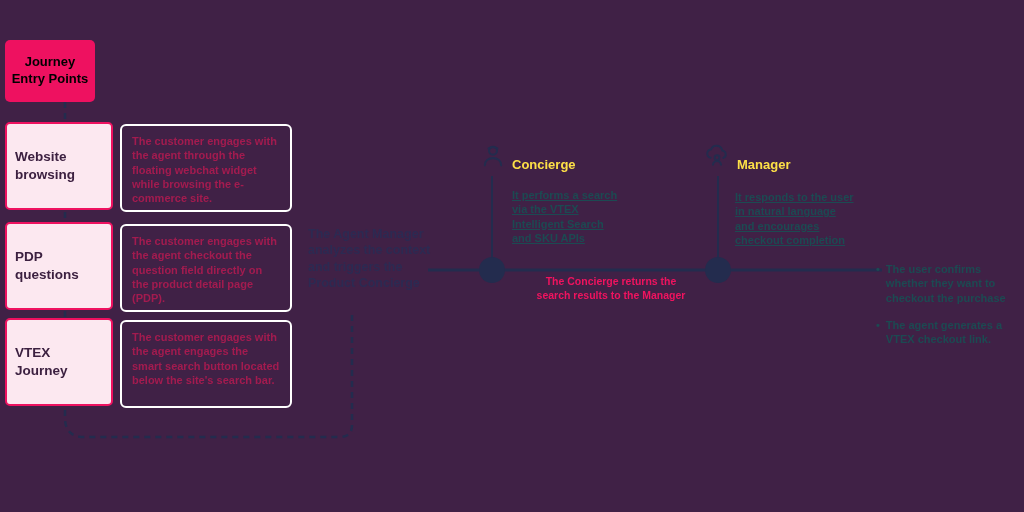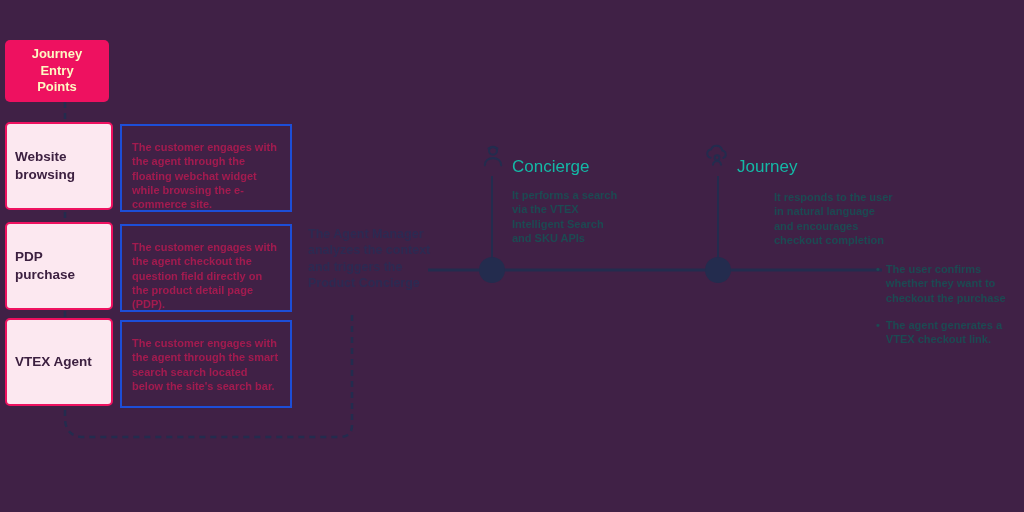--- a/index.html
+++ b/index.html
@@ -8,53 +8,53 @@
     background:#402146;
   }
   .canvas{
     position:relative;
     width:1024px;height:512px;
     background:#402146;
     overflow:hidden;
   }
   .lines{position:absolute;left:0;top:0;width:1024px;height:512px;}
   .entry-header{
-    position:absolute;left:5px;top:40px;width:104px;height:62px;
-    background:#ee1160;color:#fef9c3;
+    position:absolute;left:5px;top:40px;width:90px;height:62px;
+    background:#ee1160;color:#000000;
     border-radius:5px;
     display:flex;align-items:center;justify-content:center;text-align:center;
     font-weight:bold;font-size:13px;line-height:1.3;
-    padding:0 14px;box-sizing:border-box;
+    padding:0 6px;box-sizing:border-box;
   }
   .entry-box{
     position:absolute;left:5px;width:108px;height:88px;
     background:#fce8f0;border:2px solid #ee1160;border-radius:5px;
     display:flex;align-items:center;
     padding:0 8px;box-sizing:border-box;
     color:#3c2040;font-weight:bold;font-size:13.5px;line-height:1.3;
   }
   .desc-box{
     position:absolute;left:120px;width:172px;height:88px;
-    border:2px solid #1d4ed8;border-radius:0;
-    padding:14px 10px;box-sizing:border-box;
+    border:2px solid #ffffff;border-radius:6px;
+    padding:8px 10px;box-sizing:border-box;
     color:#a31b4f;font-weight:bold;font-size:11px;line-height:1.3;
   }
   .mid-note{
     position:absolute;left:308px;top:226px;width:124px;
     color:#2c2a52;font-weight:bold;font-size:12.5px;line-height:1.3;
   }
   .node-icon{position:absolute;width:28px;height:28px;}
   .node-icon svg{width:100%;height:100%;}
   .node-label{
     position:absolute;
-    color:#14b8a6;font-weight:normal;font-size:17px;
+    color:#fde047;font-weight:bold;font-size:13px;
   }
   .node-desc{
     position:absolute;
-    color:#1c4a52;font-weight:bold;font-size:11px;line-height:1.3;
+    color:#1c4a52;font-weight:bold;font-size:11px;line-height:1.3;text-decoration:underline;
   }
   .annotation{
     position:absolute;left:533px;top:274px;width:156px;
     color:#f0135f;font-weight:bold;font-size:10.5px;line-height:1.35;
     text-align:center;
   }
   .bullet-row{
     position:absolute;left:876px;width:142px;
     display:flex;gap:6px;
     color:#1c4a52;font-weight:bold;font-size:11px;line-height:1.3;
@@ -78,52 +78,53 @@
     <circle cx="492" cy="270" r="13" fill="#232c4e"></circle>
     <circle cx="718" cy="270" r="13" fill="#232c4e"></circle>
   </svg>
 
   <div class="entry-header">Journey Entry Points</div>
 
   <div class="entry-box" style="top:122px">
     <span>Website browsing</span>
   </div>
   <div class="entry-box" style="top:222px">
-    <span>PDP purchase</span>
+    <span>PDP questions</span>
   </div>
   <div class="entry-box" style="top:318px">
-    <span>VTEX Agent</span>
+    <span>VTEX Journey</span>
   </div>
 
   <div class="desc-box" style="top:124px">The customer engages with the agent through the floating webchat widget while browsing the e-commerce site.</div>
   <div class="desc-box" style="top:224px">The customer engages with the agent checkout the question field directly on the product detail page (PDP).</div>
-  <div class="desc-box" style="top:320px">The customer engages with the agent through the smart search search located below the site's search bar.</div>
+  <div class="desc-box" style="top:320px">The customer engages with the agent engages the smart search button located below the site's search bar.</div>
 
   <div class="mid-note">The Agent Manager analyzes the context and triggers the Product Concierge</div>
 
   <div class="node-icon" style="left:479px;top:142px">
     <svg viewBox="0 0 24 24" fill="none" stroke="#232c4e" stroke-width="1.8" stroke-linecap="round" stroke-linejoin="round">
       <circle cx="12" cy="7.5" r="3.4"></circle>
       <path d="M8.2 5.5 Q12 3.2 15.8 5.5"></path>
       <path d="M5 20 c0-4 3-6.2 7-6.2 s7 2.2 7 6.2"></path>
     </svg>
   </div>
   <div class="node-label" style="left:512px;top:157px">Concierge</div>
   <div class="node-desc" style="left:512px;top:188px;width:114px">It performs a search via the VTEX Intelligent Search and SKU APIs</div>
 
   <div class="node-icon" style="left:703px;top:142px">
     <svg viewBox="0 0 24 24" fill="none" stroke="#232c4e" stroke-width="1.7" stroke-linecap="round" stroke-linejoin="round">
       <path d="M6.5 13.5 a3.6 3.6 0 0 1 .4-7.1 a5 5 0 0 1 9.6 1 a3.2 3.2 0 0 1 .9 6.2"></path>
       <circle cx="12" cy="13.4" r="2"></circle>
       <path d="M8.5 19.5 c.4-2.2 1.8-3.3 3.5-3.3 s3.1 1.1 3.5 3.3"></path>
     </svg>
   </div>
-  <div class="node-label" style="left:737px;top:157px">Journey</div>
-  <div class="node-desc" style="left:774px;top:190px;width:120px">It responds to the user in natural language and encourages checkout completion</div>
+  <div class="node-label" style="left:737px;top:157px">Manager</div>
+  <div class="node-desc" style="left:735px;top:190px;width:120px">It responds to the user in natural language and encourages checkout completion</div>
 
+  <div class="annotation">The Concierge returns the search results to the Manager</div>
 
   <div class="bullet-row" style="top:262px">
     <span class="bullet-dot">•</span>
     <span>The user confirms whether they want to checkout the purchase</span>
   </div>
   <div class="bullet-row" style="top:318px">
     <span class="bullet-dot">•</span>
     <span>The agent generates a VTEX checkout link.</span>
   </div>
 

